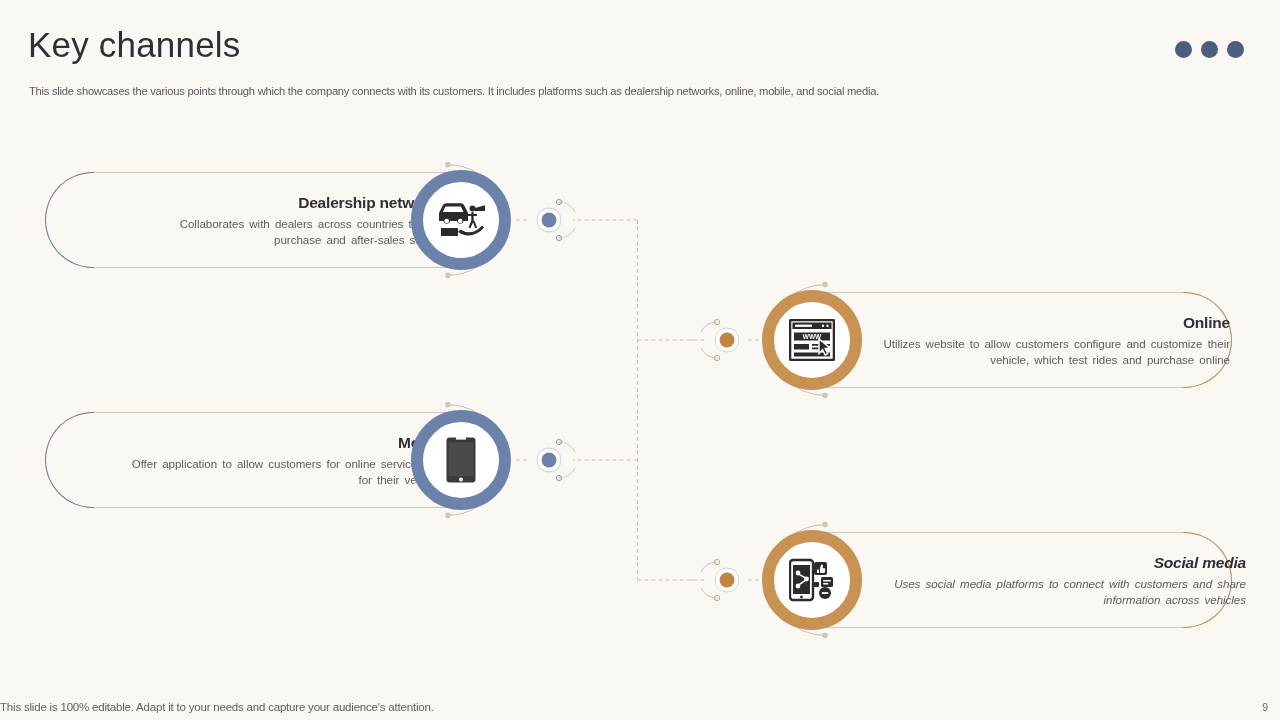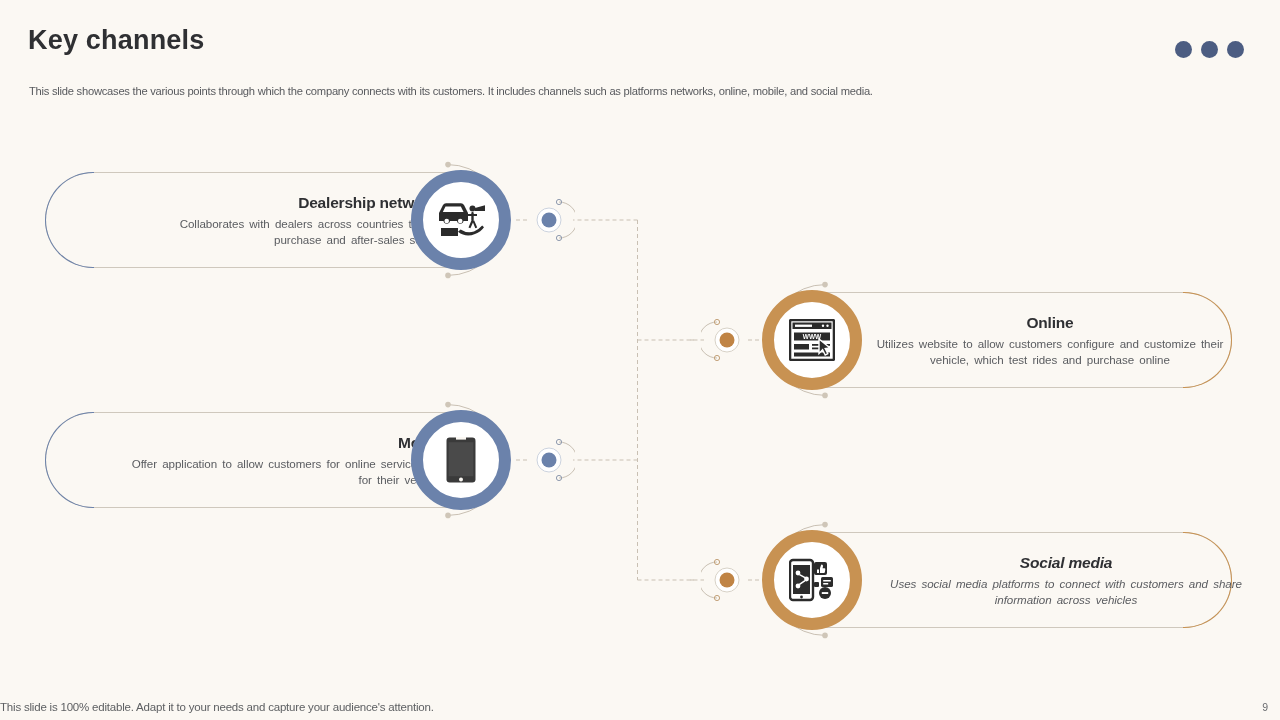--- a/index.html
+++ b/index.html
@@ -13,22 +13,22 @@
     font-family: "Liberation Sans", sans-serif;
     overflow: hidden;
     position: relative;
   }
 
   
   #page-title {
     position: absolute;
     left: 28px;
     top: 26px;
-    font-size: 27px;
-    font-weight: 700;
+    font-size: 35px;
+    font-weight: 400;
     color: #2f3033;
     letter-spacing: 0.2px;
     line-height: 1.1;
   }
   #page-subtitle {
     position: absolute;
     left: 29px;
     top: 85px;
     font-size: 11.2px;
     color: #585a5e;
@@ -103,21 +103,21 @@
     border: 1.6px solid #c89252;
     border-left: none;
     border-radius: 0 48px 48px 0;
   }
 
   .card-text {
     position: absolute;
     top: 22px;
   }
   .card-text.align-right { text-align: right; }
-  .card-text.align-left  { text-align: center;  }
+  .card-text.align-left  { text-align: right;  }
 
   .card-title {
     font-size: 15.5px;
     font-weight: bold;
     color: #2f3033;
     letter-spacing: -0.2px;
     margin-bottom: 4px;
   }
   .card-desc {
     font-size: 11.6px;
@@ -190,21 +190,21 @@
     bottom: 7px;
     font-size: 10.5px;
     color: #6a6c70;
   }
 </style>
 </head>
 <body>
 
 <div id="page-title">Key channels</div>
 
-<div id="page-subtitle">This slide showcases the various points through which the company connects with its customers. It includes channels such as platforms networks, online, mobile, and social media.</div>
+<div id="page-subtitle">This slide showcases the various points through which the company connects with its customers. It includes platforms such as dealership networks, online, mobile, and social media.</div>
 
 <div id="header-dots">
   <span class="dot"></span>
   <span class="dot"></span>
   <span class="dot"></span>
 </div>
 
 <svg id="connectors" viewBox="0 0 1280 720" width="1280" height="720">
   <g stroke="#c9c0b3" stroke-width="1" fill="none" stroke-dasharray="4,3">
 

